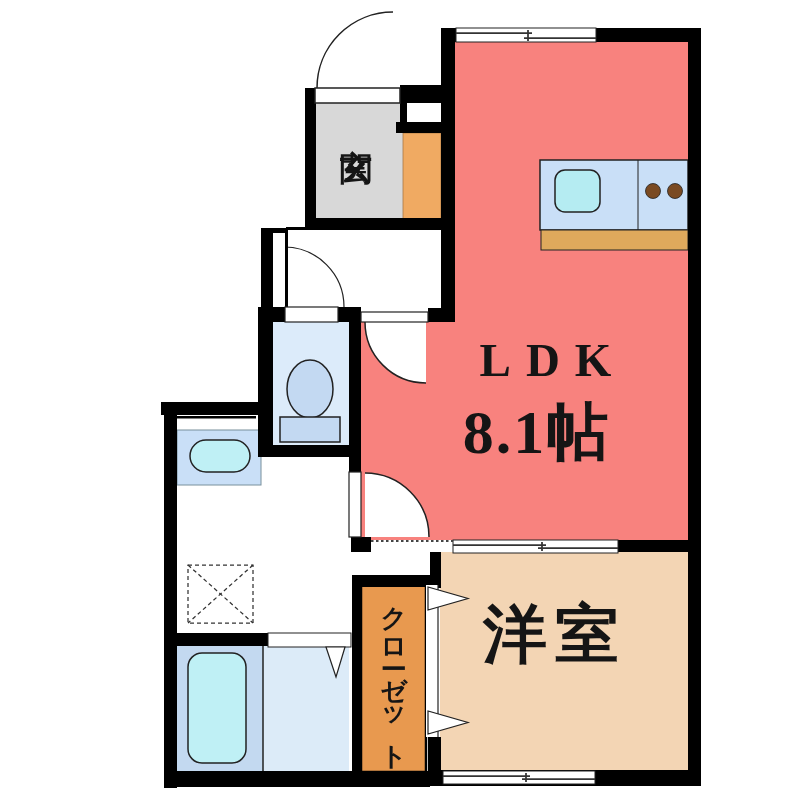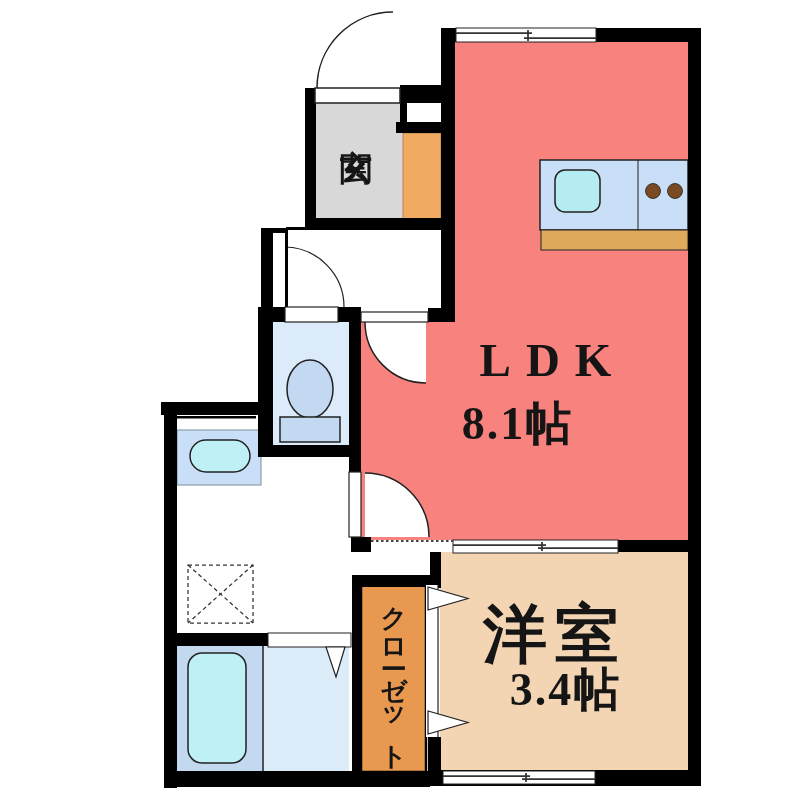--- a/index.html
+++ b/index.html
@@ -4,21 +4,21 @@
 <style>
   html,body{margin:0;padding:0;background:#fff;}
   .stage{position:relative;width:800px;height:800px;background:#fff;overflow:hidden;
          font-family:Liberation Serif, serif;margin-left:33px;}
   .stage svg{position:absolute;left:0;top:0;}
   .lbl{position:absolute;font-weight:700;color:#151515;line-height:1.05;white-space:nowrap;}
   .lbl.h{text-align:center;}
   .lbl.v{writing-mode:vertical-rl;}
   .g-label{left:306px;top:124px;font-size:32px;letter-spacing:5px;}
   .ldk-label{left:410px;top:336px;width:220px;font-size:47px;letter-spacing:15px;}
-  .ldk-size{left:377px;top:400px;width:215px;font-size:46px;letter-spacing:2px;}
+  .ldk-size{left:396px;top:400px;width:215px;font-size:62px;letter-spacing:2px;}
   .west-label{left:412px;top:601px;width:220px;font-size:64px;letter-spacing:8px;}
   .west-size{left:425px;top:666px;width:215px;font-size:46px;letter-spacing:2px;}
   .closet-label{left:347px;top:588px;font-size:26px;letter-spacing:4px;}
   .thin{stroke:#222;stroke-width:1.5;}
   .thin1{stroke:#222;stroke-width:1.2;}
   .sash{stroke:#333;stroke-width:1.75;}
 </style>
 </head>
 <body>
 
@@ -135,15 +135,14 @@
     <line x1="405" y1="585" x2="405" y2="737" stroke="#222" stroke-width="1.2"></line>
     <path d="M395,587 L395,610 L435,598.5 Z" fill="#ffffff" stroke="#222" stroke-width="1.2"></path>
     <path d="M395,711 L395,734 L435,722.5 Z" fill="#ffffff" stroke="#222" stroke-width="1.2"></path>
   </g>
 </svg>
 
   <div class="lbl v g-label">玄関</div>
   <div class="lbl h ldk-label">LDK</div>
   <div class="lbl h ldk-size">8.1帖</div>
   <div class="lbl h west-label">洋室</div>
-  <div class="lbl h west-size">3.4帖</div>
   <div class="lbl v closet-label">クローゼット</div>
 </div>
 
 </body></html>

